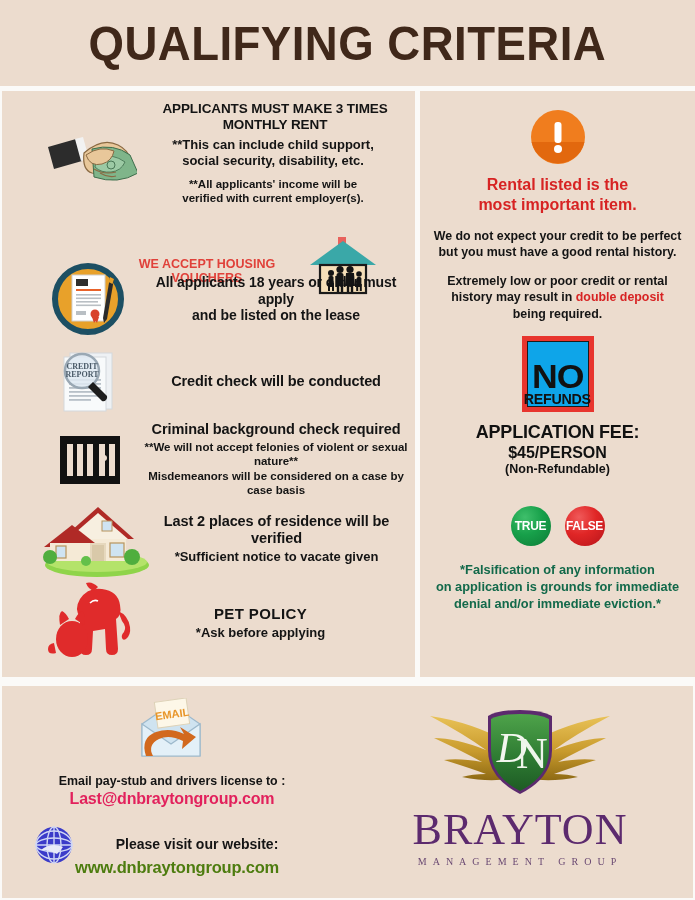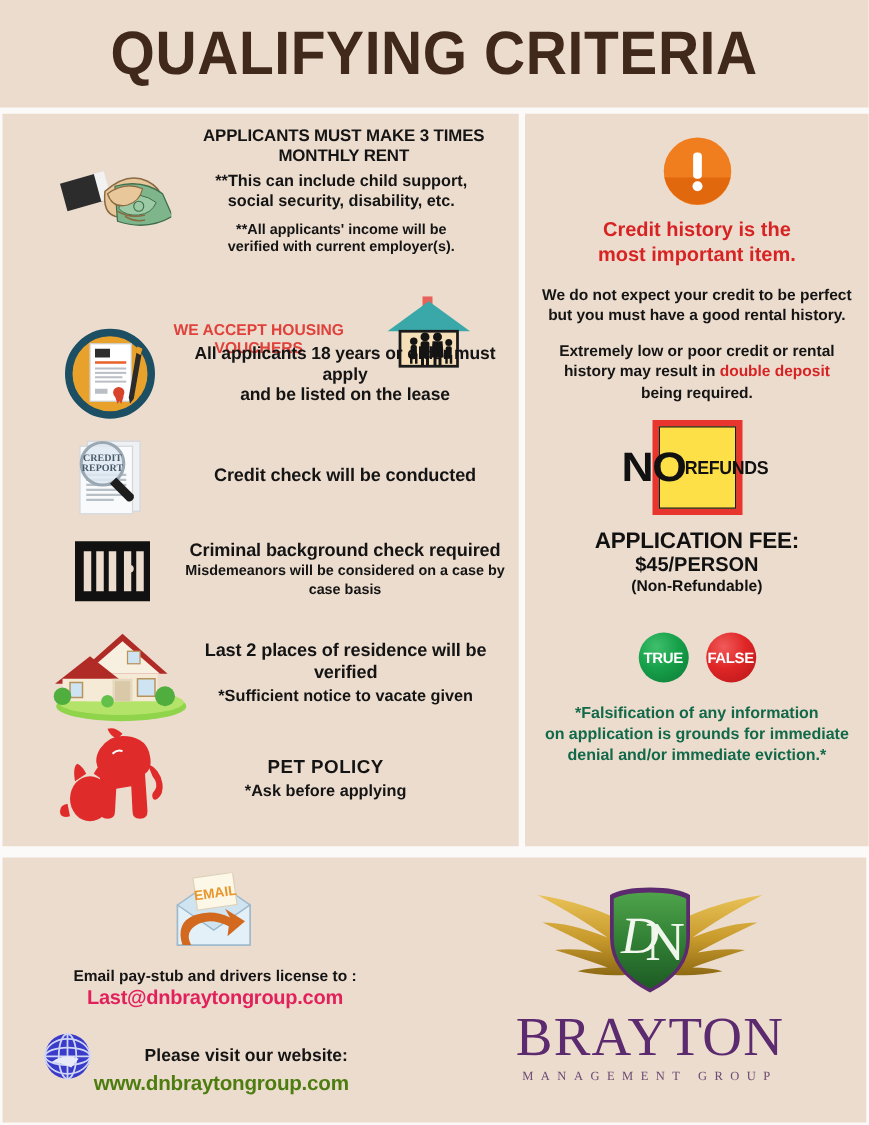--- a/index.html
+++ b/index.html
@@ -98,22 +98,22 @@
   .logo-sub{
     font-family:"Liberation Serif", serif;
     font-size:10px;color:#6b4a73;letter-spacing:6px;
     text-align:center;margin-top:4px;
   }
   .norefund-box{
     width:72px;height:76px;background:#e8352e;
     margin:0 auto;padding:5px;box-sizing:border-box;
   }
   .norefund-inner{
-    width:100%;height:100%;background:#fde047;border:1.5px solid #1b1b1b;
-    display:flex;flex-direction:row;align-items:center;justify-content:center;
+    width:100%;height:100%;background:#0ea5e9;border:1.5px solid #1b1b1b;
+    display:flex;flex-direction:column;align-items:center;justify-content:flex-end;
     box-sizing:border-box;
   }
   .nr-no{
     font-family:"Liberation Sans Narrow","Liberation Sans",sans-serif;
     font-weight:bold;font-size:33px;line-height:0.82;color:#111;
     transform:scaleX(1.08);letter-spacing:-1px;
   }
   .nr-ref{
     font-family:"Liberation Sans Narrow","Liberation Sans",sans-serif;
     font-weight:bold;font-size:15px;line-height:1;color:#111;
@@ -254,20 +254,21 @@
               <rect x="45" y="20" width="6" height="32"></rect>
               <rect x="57" y="20" width="6" height="32"></rect>
               <rect x="67" y="20" width="6" height="32"></rect>
             </g>
             <rect x="53" y="16" width="4" height="40" fill="#111"></rect>
             <circle cx="62" cy="34" r="3" fill="#ecdcce"></circle>
           </svg>
         </div>
         <div class="txt">
           <div class="t-head center" style="font-size:14.5px;">Criminal background check required</div>
+          <div class="t-small center" style="margin-top:2px;">**We will not accept felonies of violent or sexual nature**</div>
           <div class="t-small center">Misdemeanors will be considered on a case by case basis</div>
         </div>
       </div>
 
       <div class="row" style="left:0;top:408px;width:413px;">
         <div class="icon-box" style="width:110px;height:80px;">
           <svg width="110" height="80" viewBox="0 0 110 80">
             <ellipse cx="55" cy="66" rx="52" ry="12" fill="#8fd44a"></ellipse>
             <ellipse cx="55" cy="63" rx="50" ry="10" fill="#b4e36a"></ellipse>
             <rect x="28" y="34" width="56" height="28" fill="#f5ead6"></rect>
@@ -317,21 +318,21 @@
 
       <div class="rblock" style="left:0;top:18px;">
         <div style="display:flex;justify-content:center;">
           <svg width="56" height="56" viewBox="0 0 56 56">
             <circle cx="28" cy="28" r="27" fill="#f07d1e"></circle>
             <path d="M1.6 33 a27 27 0 0 0 52.8 0z" fill="#e2680e"></path>
             <rect x="24.5" y="13" width="7" height="21" rx="3" fill="#fff"></rect>
             <circle cx="28" cy="40" r="4" fill="#fff"></circle>
           </svg>
         </div>
-        <div class="red-head" style="margin-top:10px;">Credit history is the</div>
+        <div class="red-head" style="margin-top:10px;">Rental listed is the</div>
         <div class="red-head">most important item.</div>
         <div class="body-txt" style="margin-top:13px;">We do not expect your credit to be perfect</div>
         <div class="body-txt">but you must have a good rental history.</div>
         <div class="body-txt" style="margin-top:13px;">Extremely low or poor credit or rental</div>
         <div class="body-txt"><span>history may result in </span><span class="red-inline">double deposit</span></div>
         <div class="body-txt">being required.</div>
       </div>
 
       <div class="rblock" style="left:0;top:245px;">
         <div class="norefund-box">

